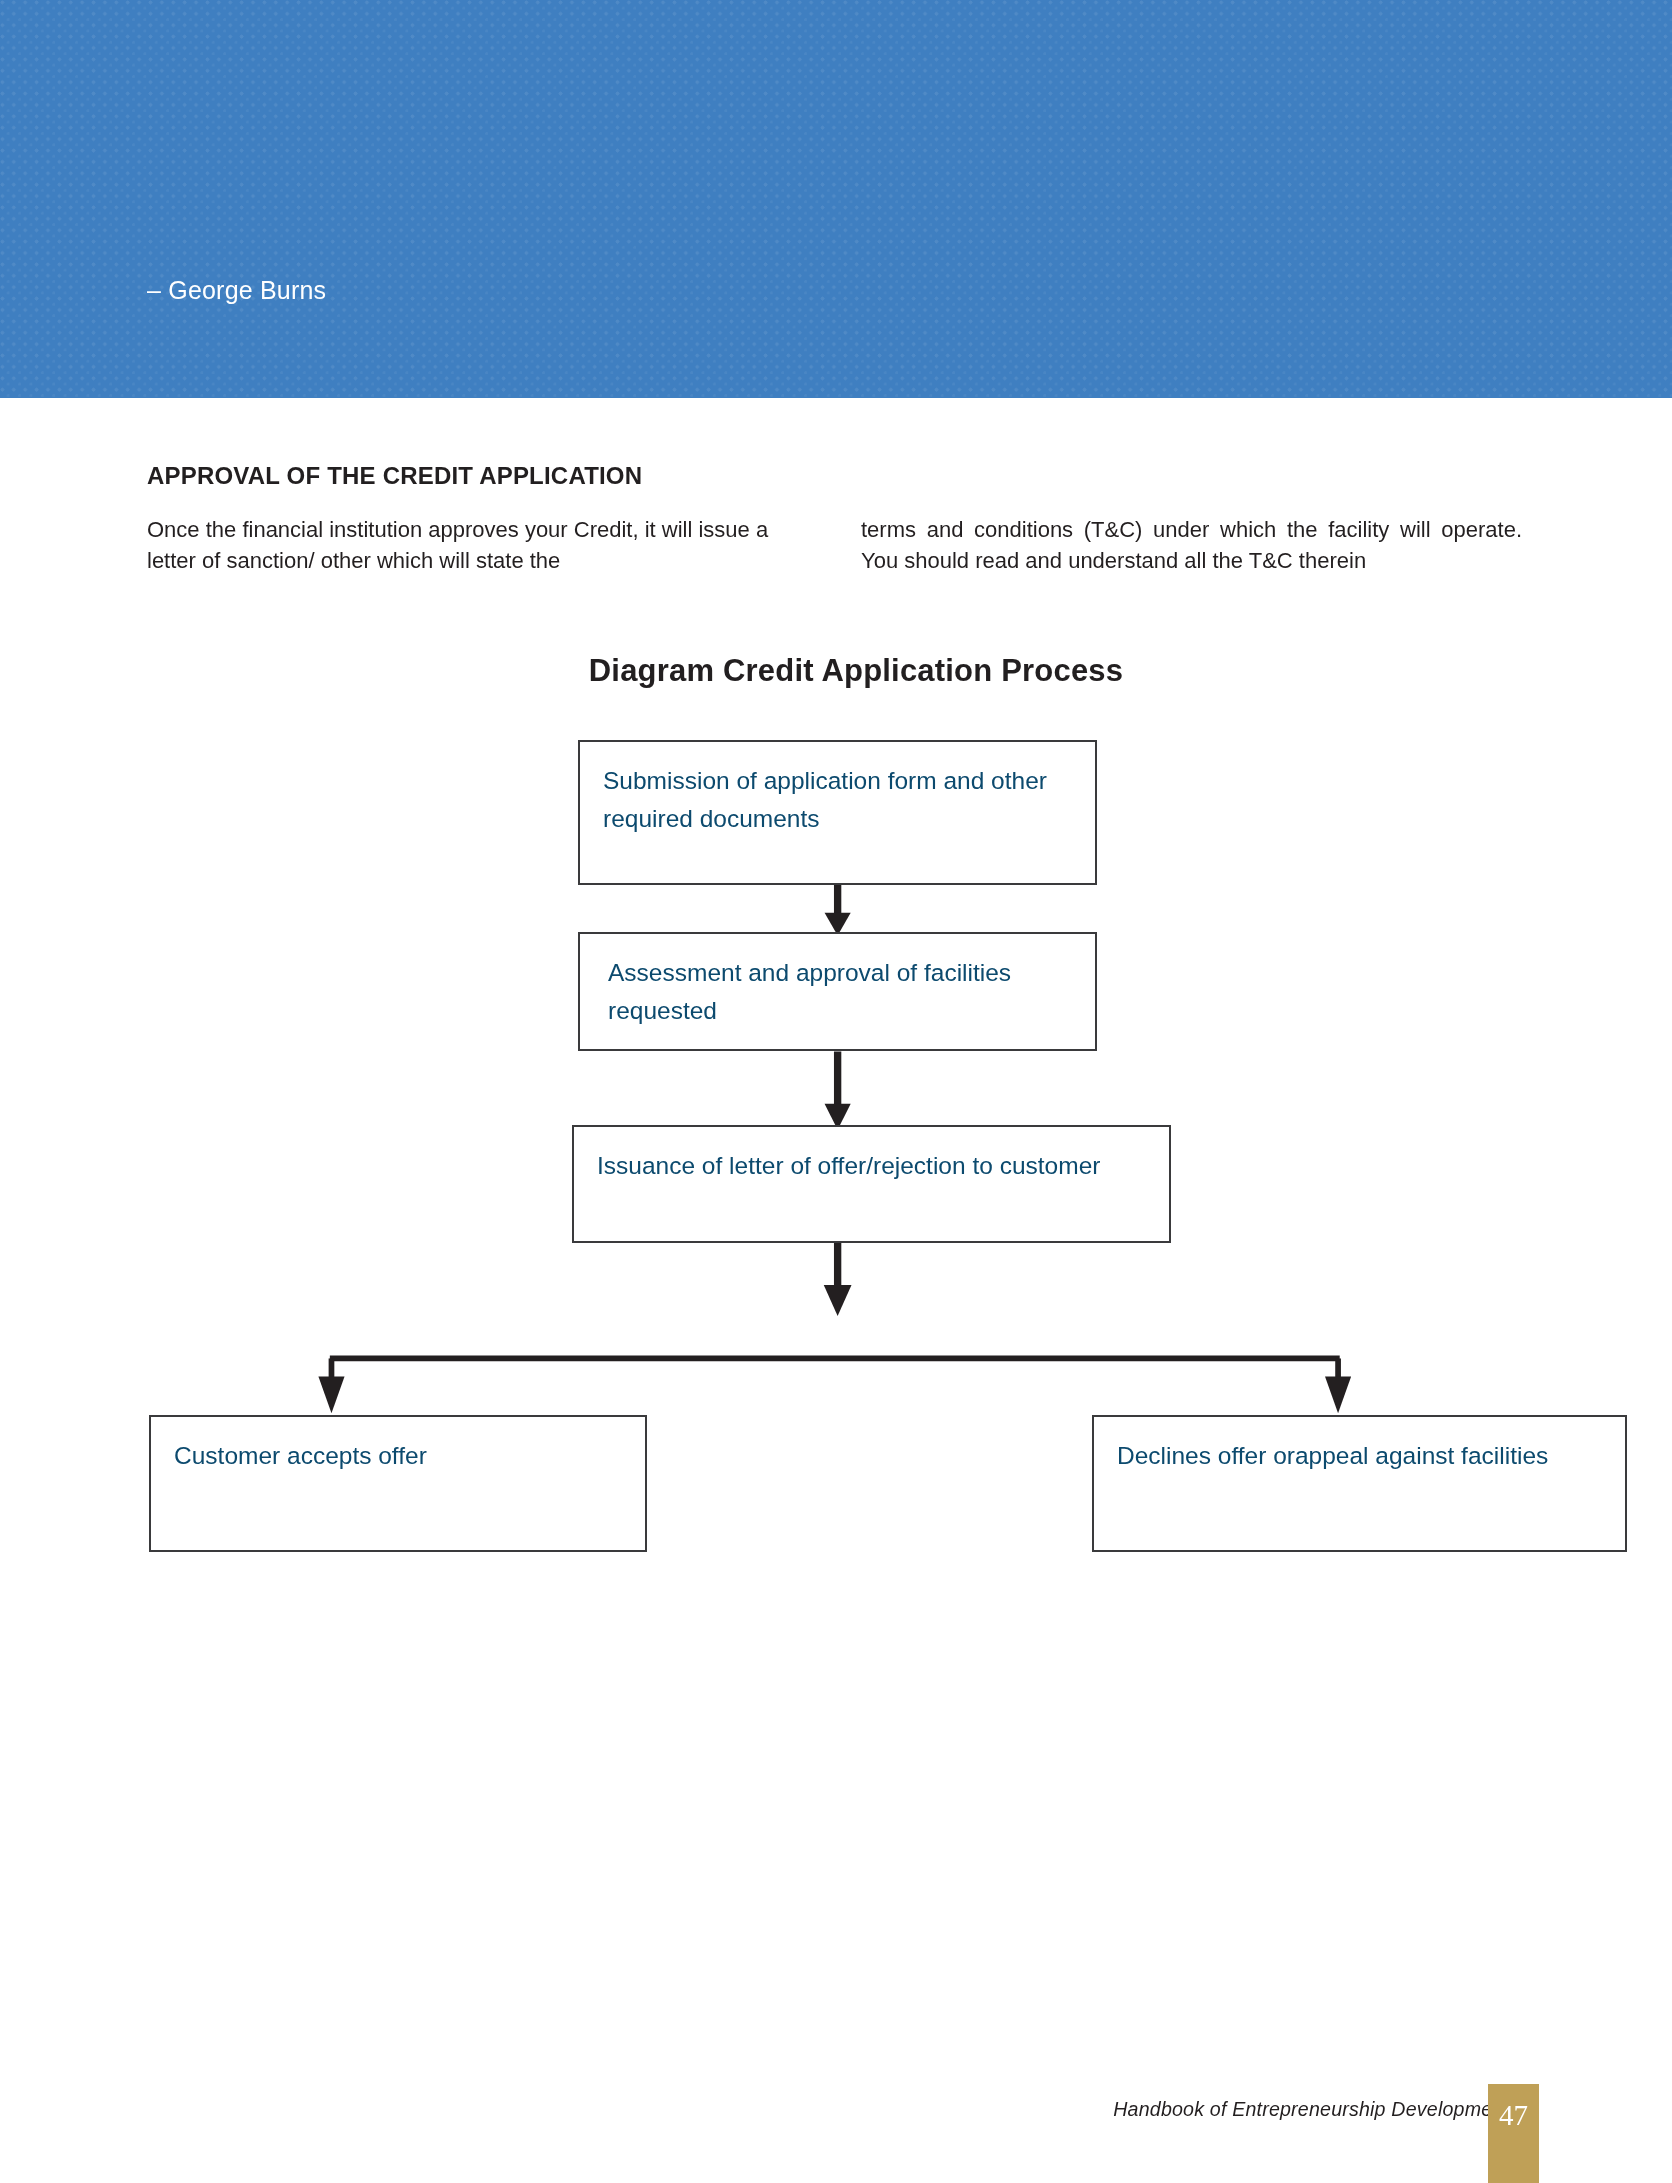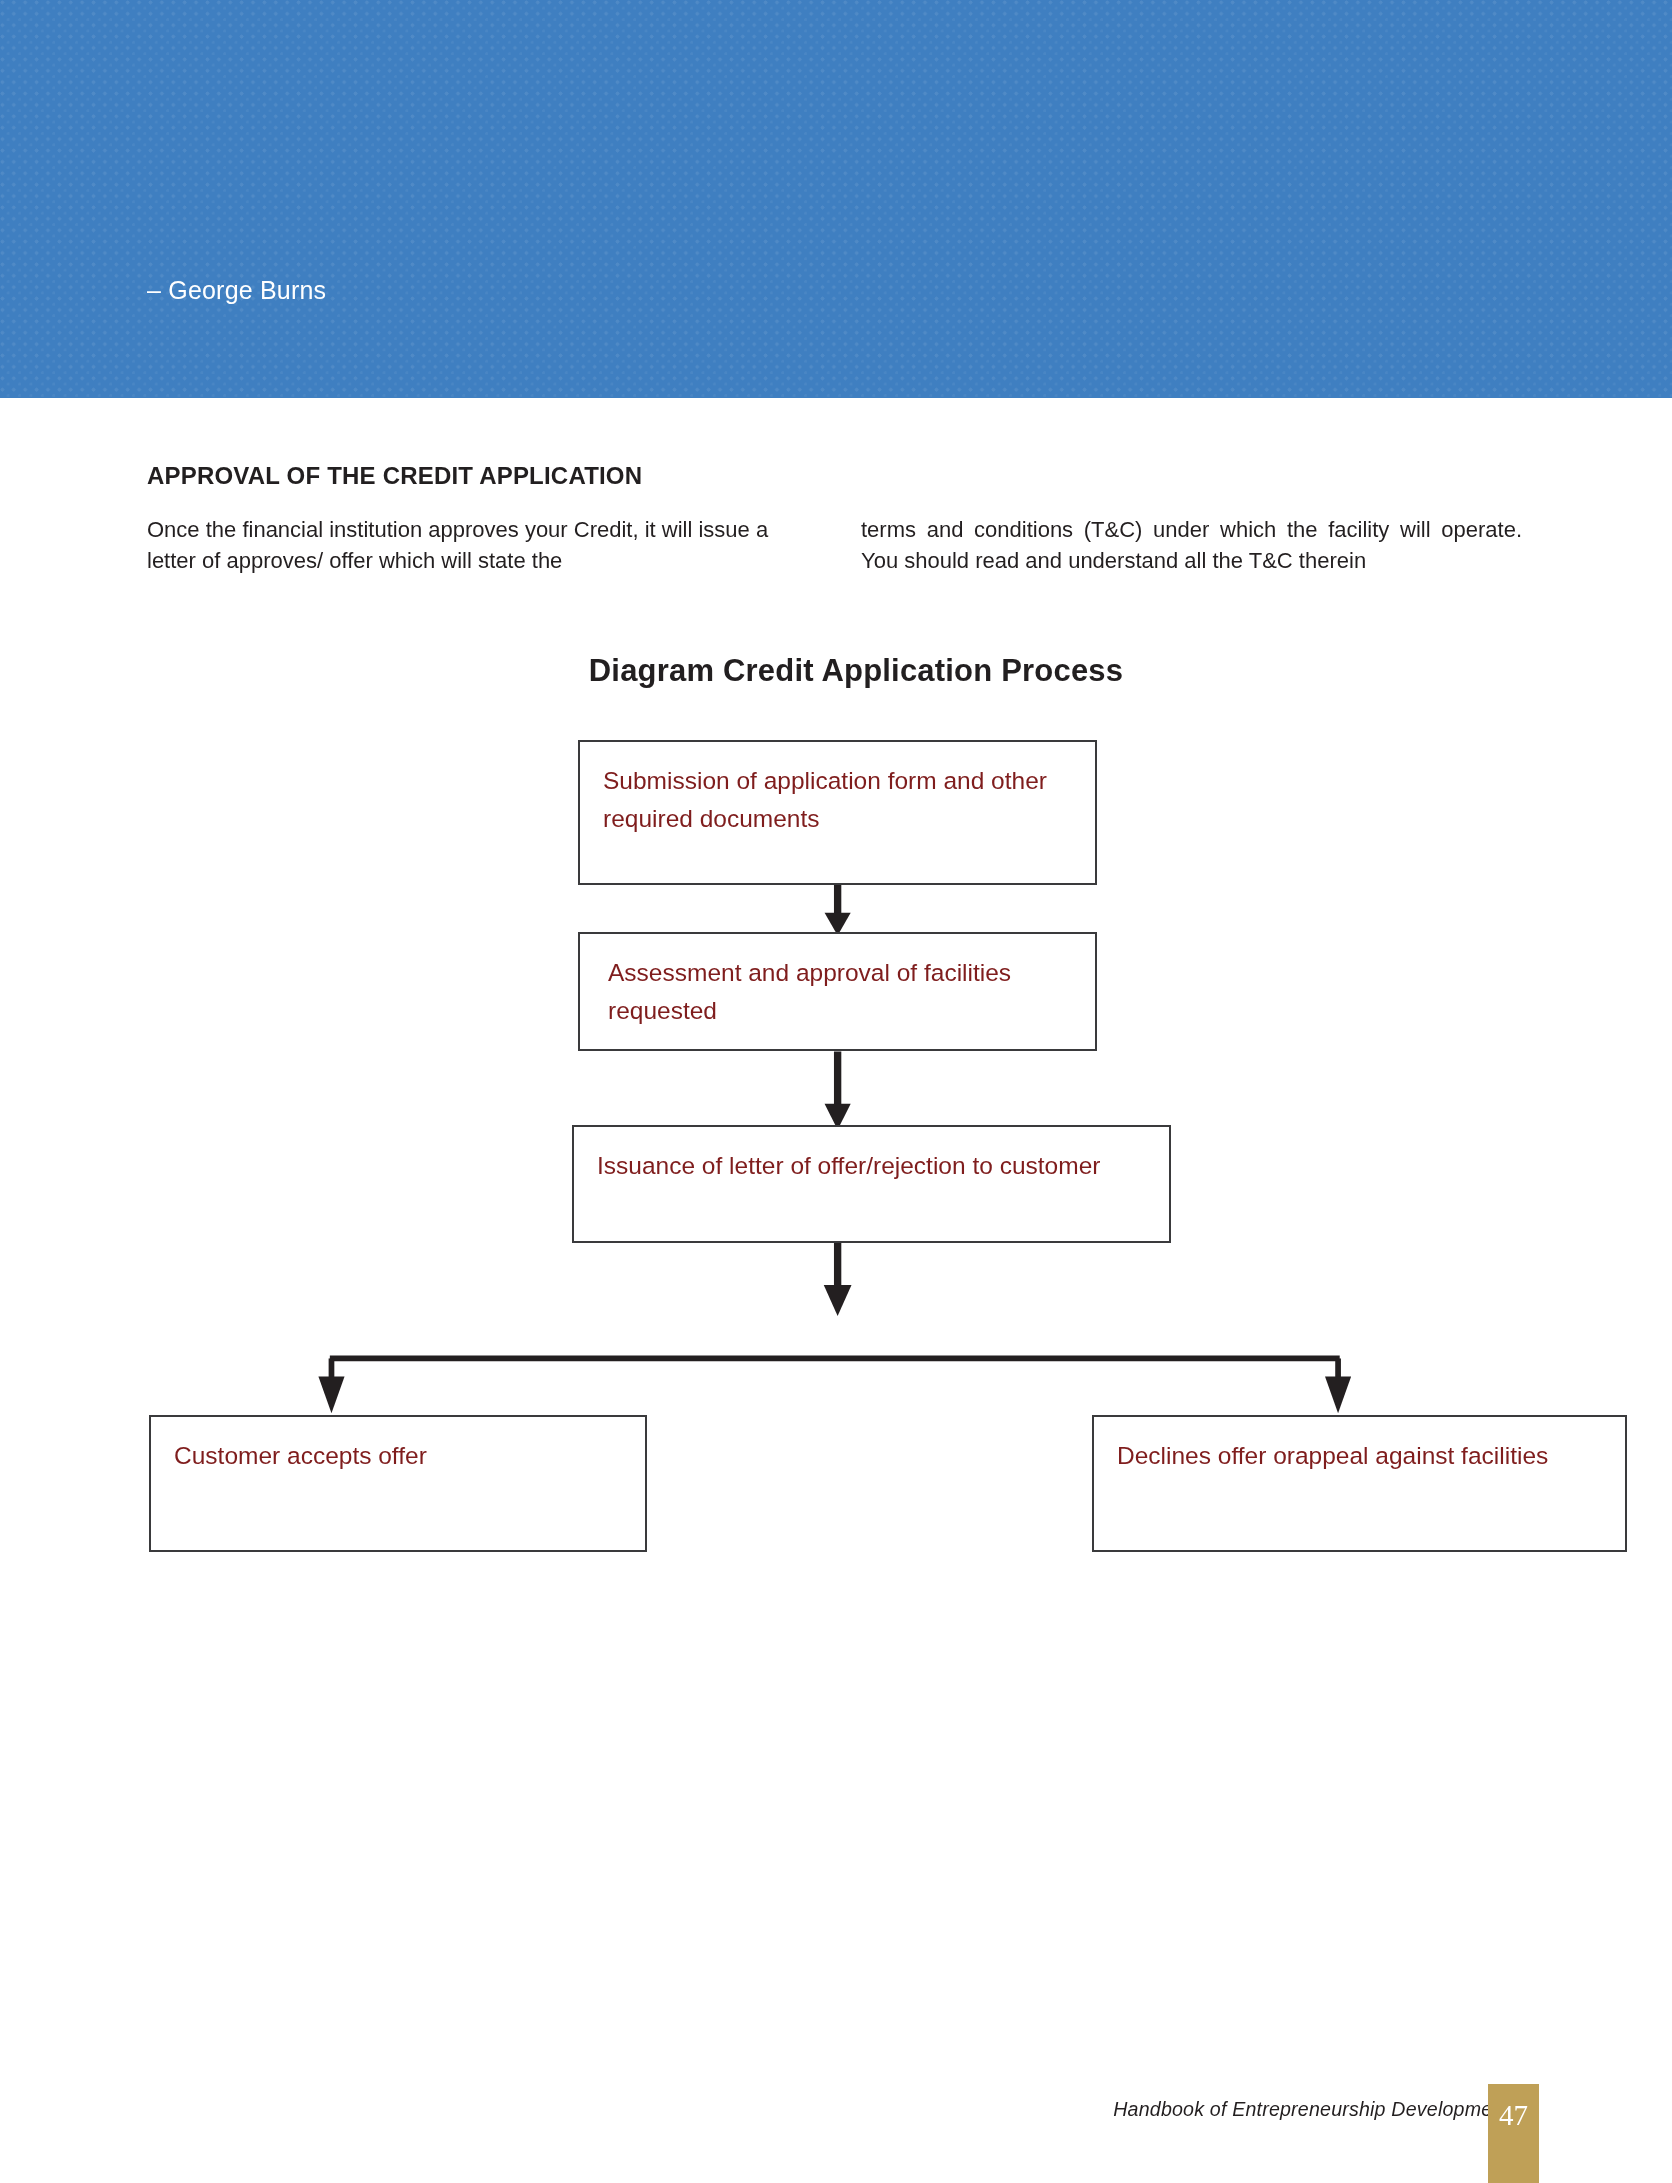--- a/index.html
+++ b/index.html
@@ -99,21 +99,21 @@
     height: 2183px;
     pointer-events: none;
   }
   .node {
     position: absolute;
     border: 2.4px solid #3a3a3c;
     background: #ffffff;
     box-sizing: border-box;
     font-size: 24.5px;
     line-height: 38px;
-    color: #7f1d1d;
+    color: #0c4a6e;
     font-weight: 300;
     padding: 19.6px 23px 0 23px;
   }
   .node-1 { left: 578px;  top: 740px;  width: 519px; height: 145px; }
   .node-2 { left: 578px;  top: 932px; width: 519px; height: 119px; padding-left: 28px; }
   .node-3 { left: 572px;  top: 1125px; width: 599px; height: 118px; }
   .node-accept  { left: 149px;  top: 1415px; width: 498px; height: 137px; }
   .node-decline { left: 1044px; top: 1415px; width: 535px; height: 137px; margin-left: 48px; }
 
   
@@ -145,21 +145,21 @@
   }
 </style>
 </head>
 <body>
 
 <div class="quote-banner">
   <div class="quote-attrib">– George Burns</div>
 </div>
 
 <div class="section-heading">APPROVAL OF THE CREDIT APPLICATION</div>
-<div class="col col-left">Once the financial institution approves your Credit, it will issue a letter of approves/ offer which will state the</div>
+<div class="col col-left">Once the financial institution approves your Credit, it will issue a letter of sanction/ other which will state the</div>
 <div class="col col-right">terms and conditions (T&amp;C) under which the facility will operate. You should read and understand all the T&amp;C therein</div>
 
 <div class="diagram-title">Diagram Credit Application Process</div>
 
 <svg class="flow-canvas" viewBox="0 0 2048 2674" width="1672" height="2183" xmlns="http://www.w3.org/2000/svg">
   <g fill="#231f20" stroke="#231f20">
 
     <line x1="1026" y1="1084" x2="1026" y2="1122" stroke-width="9"></line>
     <polygon points="1010,1118 1042,1118 1026,1146 " stroke="none"></polygon>
 

